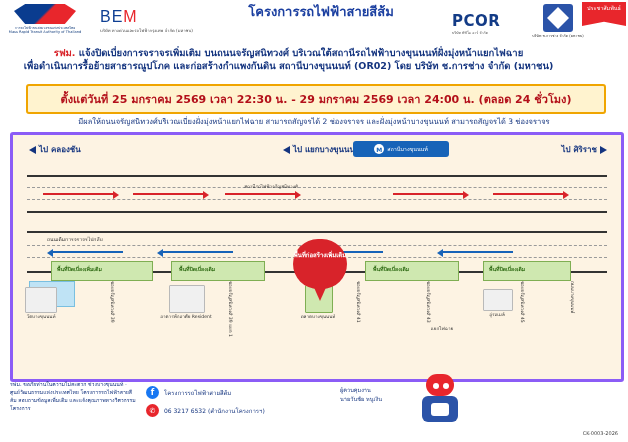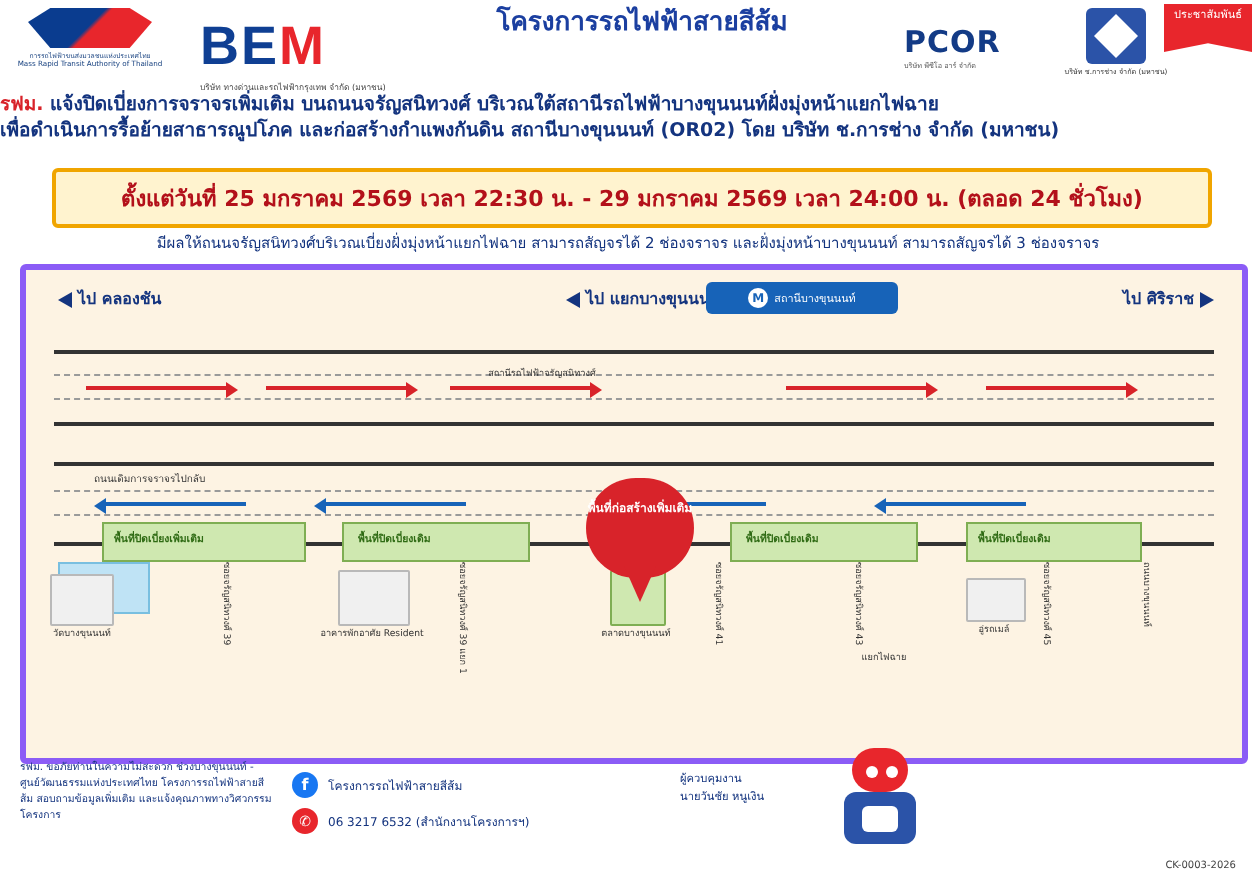--- a/index.html
+++ b/index.html
@@ -14,21 +14,21 @@
   
   .logobar{position:absolute;left:0;top:0;width:628px;height:46px;background:#ffffff;}
   .logo-mrta{position:absolute;left:6px;top:4px;width:78px;height:40px;text-align:center;}
   .logo-mrta .mark{width:62px;height:20px;margin:0 auto;background:
       linear-gradient(135deg,#0a3c8f 0 48%,#e8262c 52% 100%);
       clip-path:polygon(0 35%,18% 0,82% 0,100% 35%,82% 100%,18% 100%);}
   .logo-mrta .t1{font-size:3.4px;color:#16407f;line-height:1.25;margin-top:2px;}
   .logo-mrta .t2{font-size:3.6px;color:#16407f;line-height:1.2;}
 
   .logo-bem{position:absolute;left:100px;top:8px;width:96px;height:30px;}
-  .logo-bem .word{font-size:27px;font-weight:bold;color:#0f3f93;letter-spacing:1px;font-family:"Liberation Sans",sans-serif;}
+  .logo-bem .word{font-size:16px;font-weight:normal;color:#0f3f93;letter-spacing:1px;font-family:"Liberation Sans",sans-serif;}
   .logo-bem .word i{font-style:normal;color:#e8262c;}
   .logo-bem .sub{font-size:4.2px;color:#444;margin-top:1px;}
 
   .title-center{position:absolute;left:196px;top:4px;width:250px;text-align:center;}
   .title-center .l1{font-size:13px;font-weight:bold;color:#1b3fa0;line-height:15px;}
   .title-center .l2{font-size:8.5px;font-weight:bold;color:#e0702a;line-height:12px;}
 
   .logo-pcor{position:absolute;left:452px;top:12px;width:74px;height:22px;}
   .logo-pcor .bar{font-size:15px;font-weight:bold;color:#133b86;letter-spacing:0.5px;}
   .logo-pcor .sub{font-size:3.6px;color:#555;}
@@ -38,21 +38,21 @@
      background:linear-gradient(#2b53a8,#2b53a8);position:relative;}
   .logo-ck .glyph:before{content:"";position:absolute;left:4px;top:3px;width:22px;height:22px;
      background:#fff;clip-path:polygon(50% 0,100% 50%,50% 100%,0 50%);}
   .logo-ck .cap{font-size:3.6px;color:#333;margin-top:1px;}
 
   .ribbon{position:absolute;right:2px;top:2px;width:44px;height:22px;background:#e8262c;
     color:#fff;font-size:5.5px;text-align:center;line-height:9px;padding-top:2px;
     clip-path:polygon(0 0,100% 0,100% 100%,50% 82%,0 100%);}
 
   
-  .headline{position:absolute;left:0;top:46px;width:577px;}
+  .headline{position:absolute;left:0;top:46px;width:577px;text-align:center;}
   .headline .hl1{font-size:9.5px;color:#14347f;font-weight:bold;line-height:13px;}
   .headline .hl1 .red{color:#d8232a;}
   .headline .hl2{font-size:9.5px;color:#14347f;font-weight:bold;line-height:13px;}
 
   
   .datebar{position:absolute;left:26px;top:84px;width:576px;height:26px;
      background:#fff3cf;border:2px solid #f0a500;border-radius:3px;
      display:flex;align-items:center;justify-content:center;}
   .datebar span{font-size:11px;font-weight:bold;color:#b3101a;}
 

